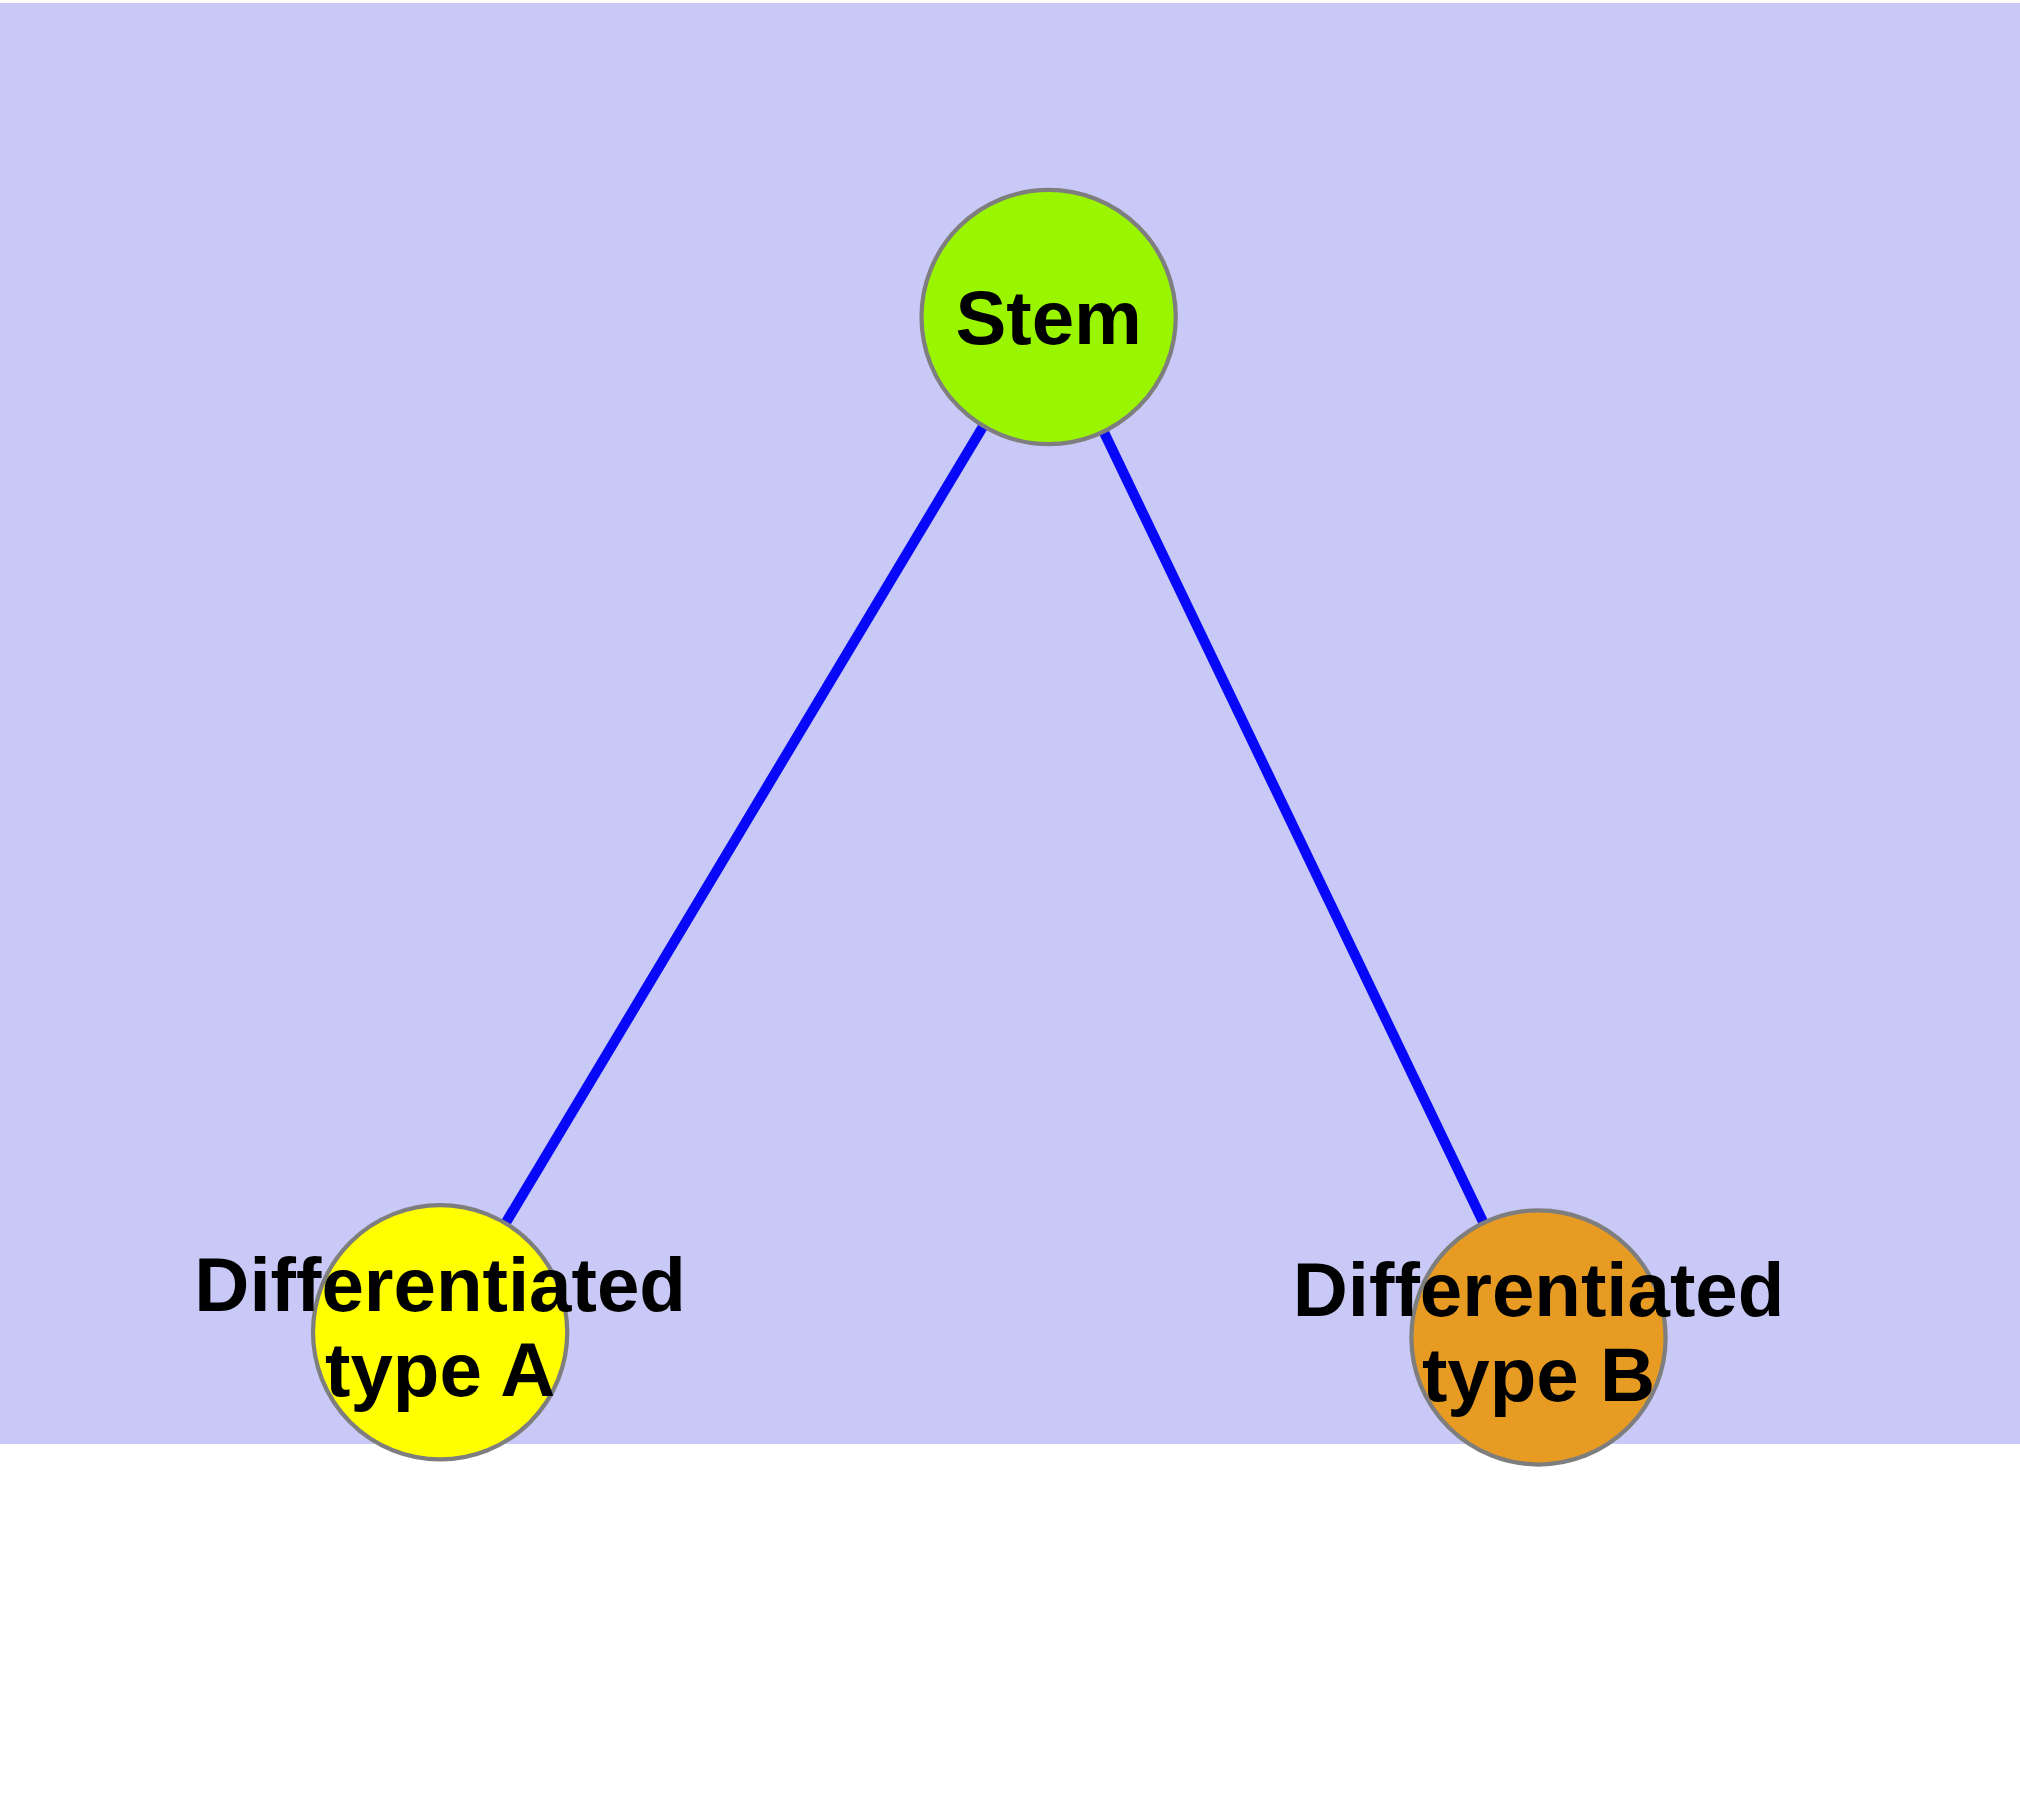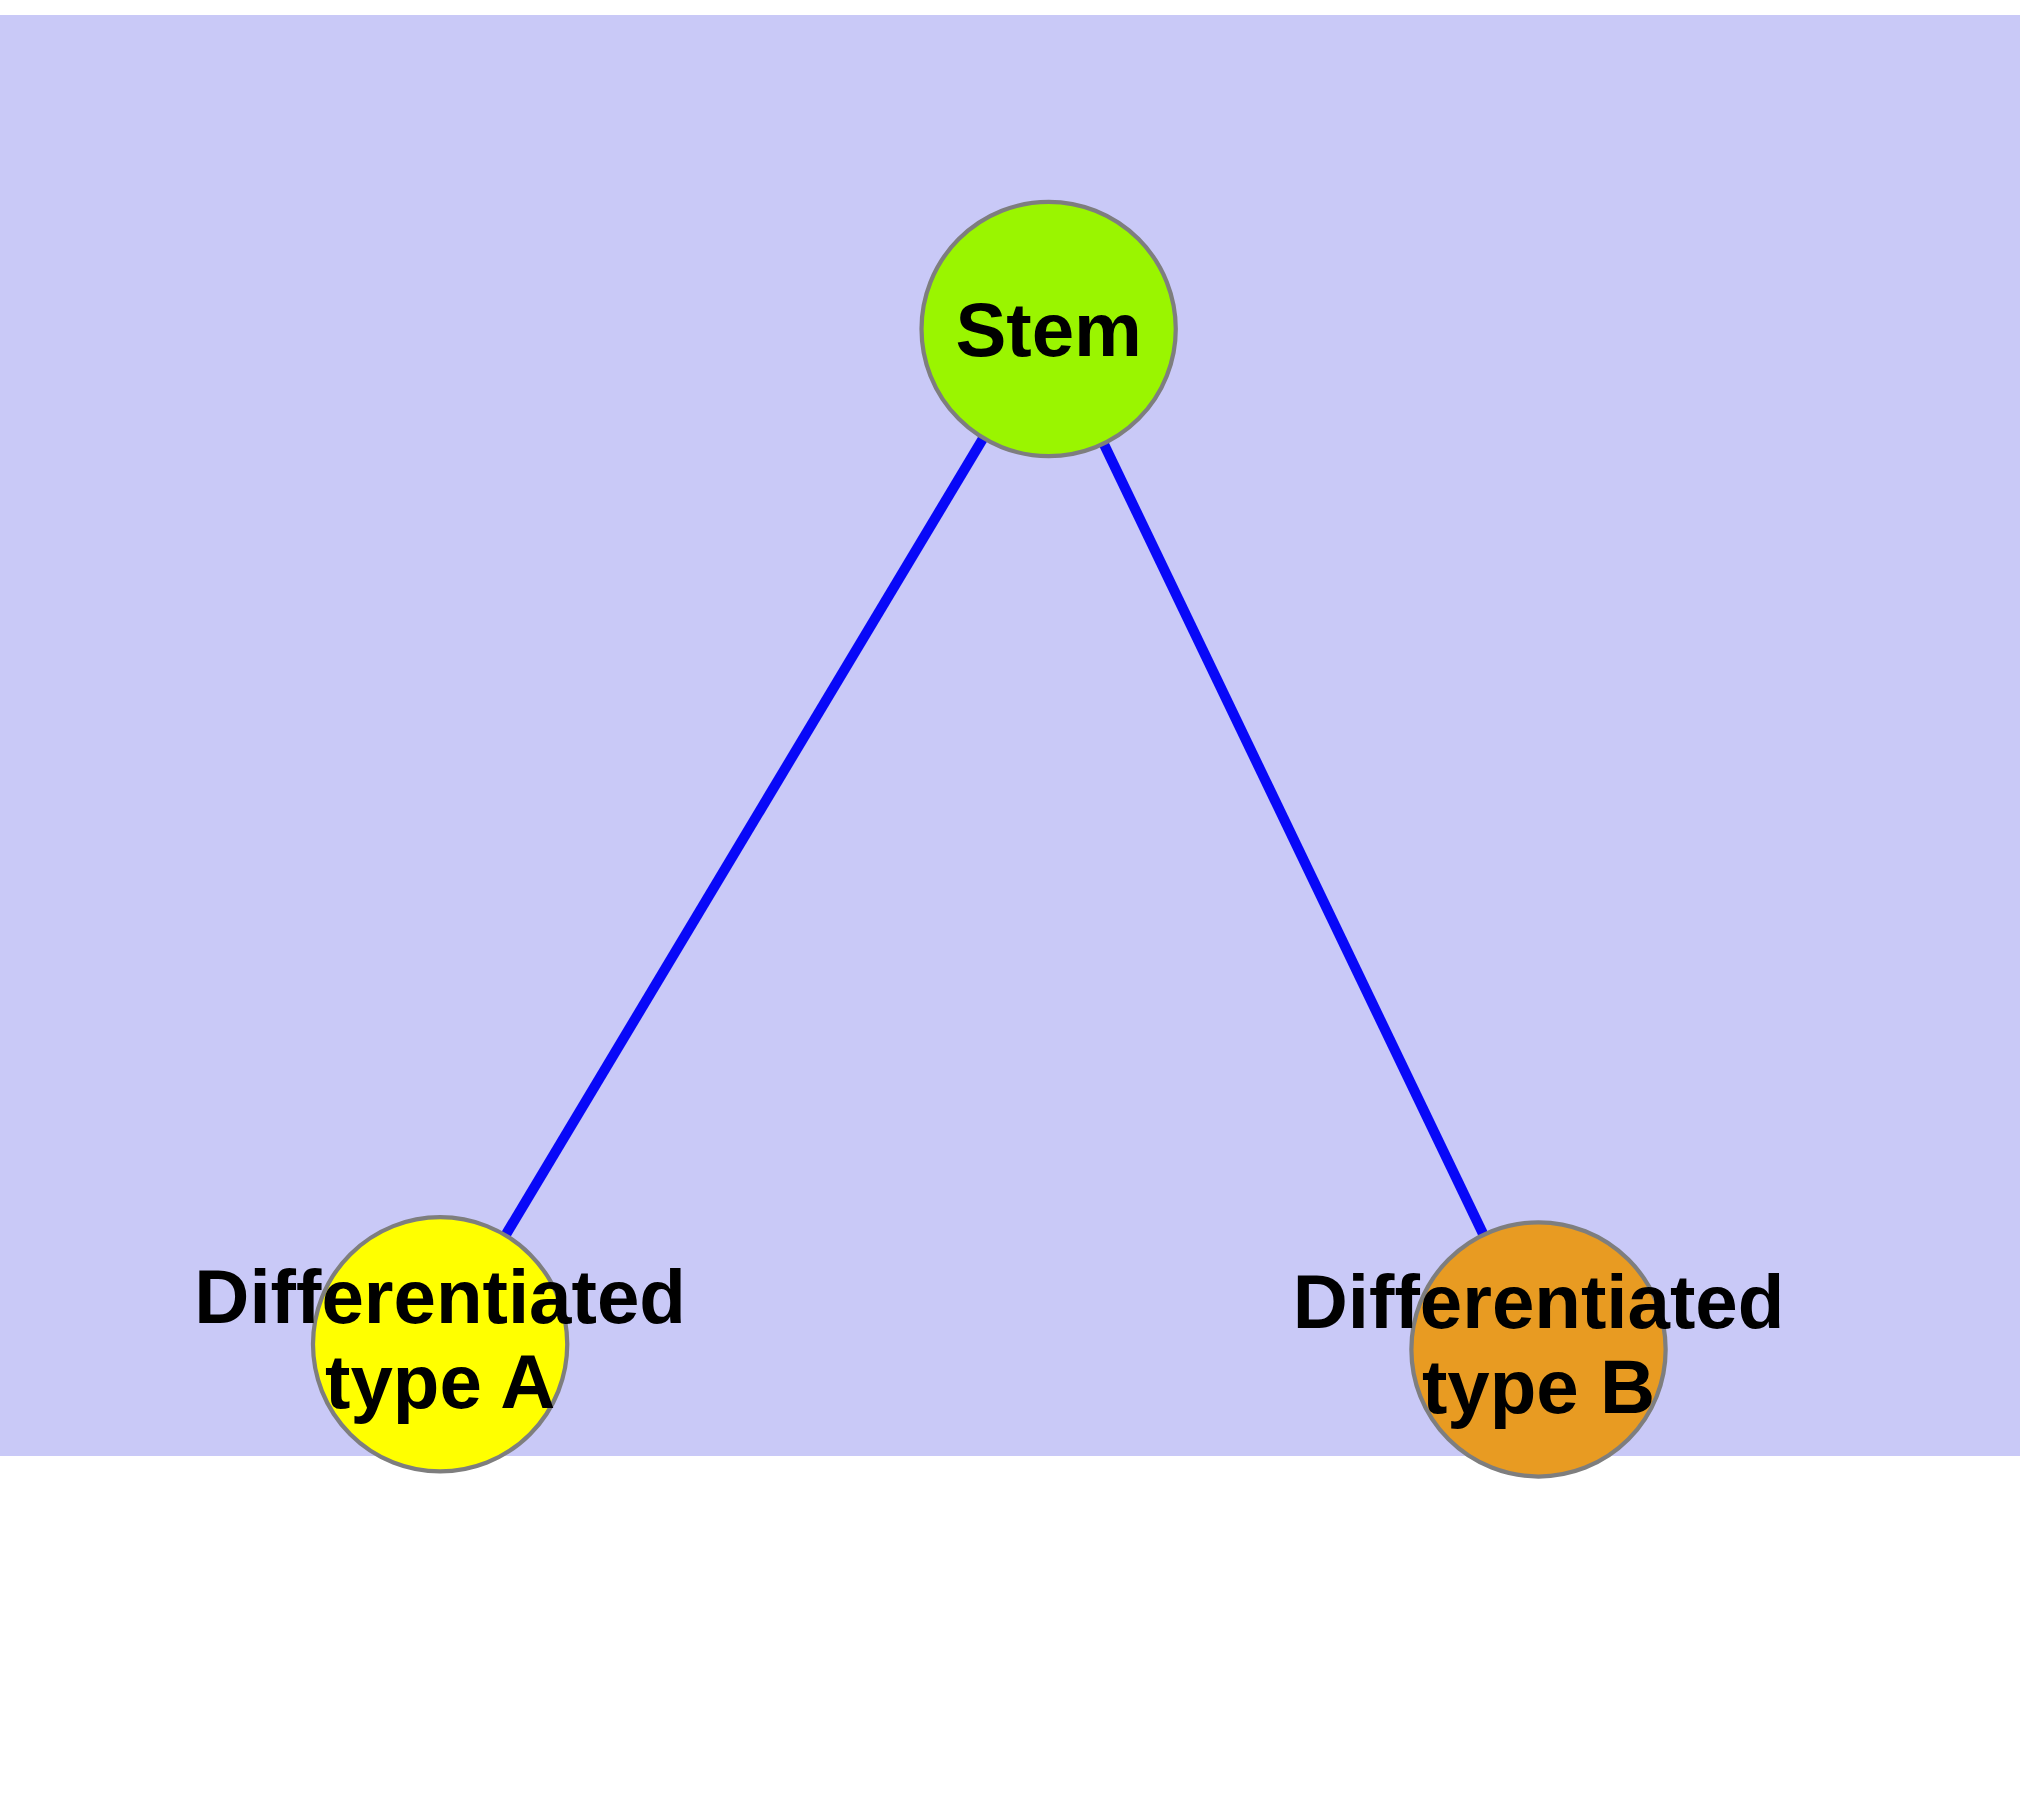--- a/index.html
+++ b/index.html
@@ -9,21 +9,20 @@
     width: 2021px;
     height: 1812px;
     overflow: hidden;
     font-family: "Liberation Sans", sans-serif;
   }
   .stage {
     position: relative;
     width: 2021px;
     height: 1449px;
     background: #ffffff;
-    margin-top: 12px;
   }
   .plot-bg {
     position: absolute;
     left: 0;
     right: 0;
     top: 3.4px;
     bottom: 5.1px;
   }
   svg.graph {
     position: absolute;

